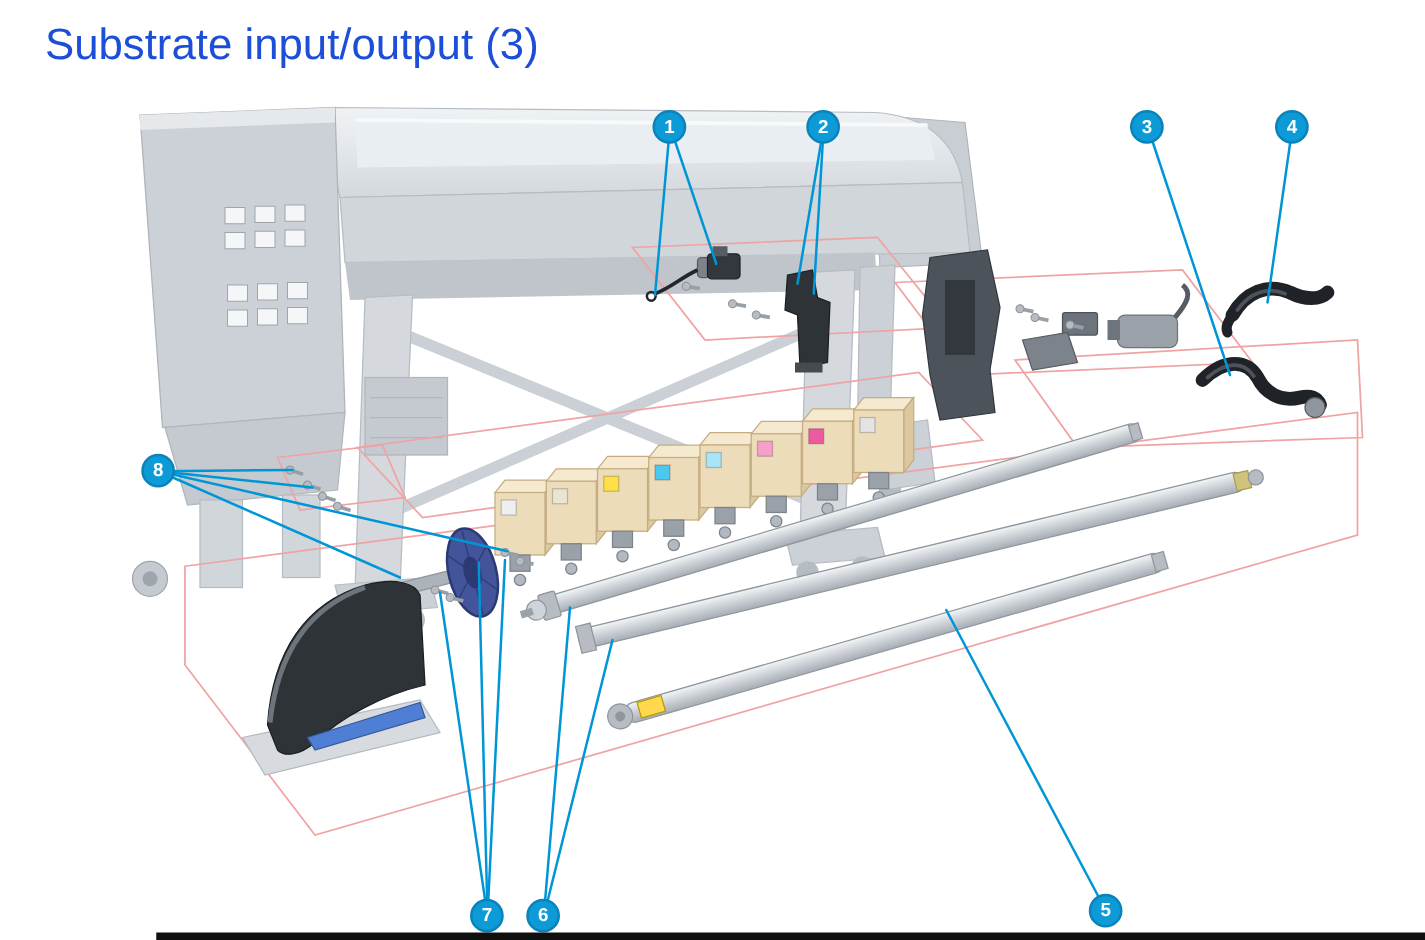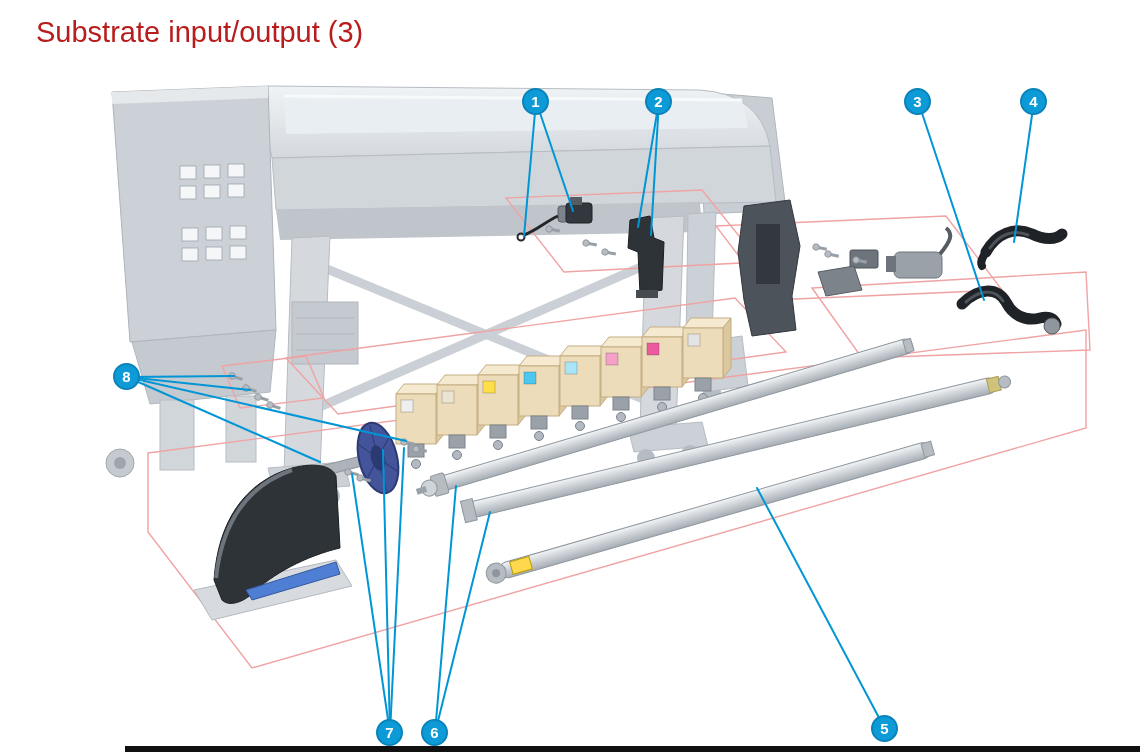--- a/index.html
+++ b/index.html
@@ -1,17 +1,17 @@
 <!DOCTYPE html>
 <html><head>
 <meta charset="utf-8">
 <style>
   html,body{margin:0;padding:0;background:#ffffff;font-family:"Liberation Sans",sans-serif;}
   .stage{position:relative;width:1140px;height:752px;background:#ffffff;overflow:hidden;}
-  .page-title{position:absolute;left:36px;top:16px;font-size:29px;font-weight:500;color:#b91c1c;}
+  .page-title{position:absolute;left:36px;top:16px;font-size:35px;font-weight:500;color:#1d4ed8;}
   svg.diagram{position:absolute;left:0;top:0;width:1140px;height:752px;}
   .callout{position:absolute;width:27px;height:27px;border-radius:50%;box-sizing:border-box;
            background:#0d9bd8;border:2px solid #0a83ba;color:#ffffff;font-size:15px;font-weight:bold;
            display:flex;align-items:center;justify-content:center;user-select:none;}
   .page-edge{position:absolute;left:125px;top:746px;width:1015px;height:6px;background:#101010;}
 </style>
 </head>
 <body>
 
 <div class="stage">

